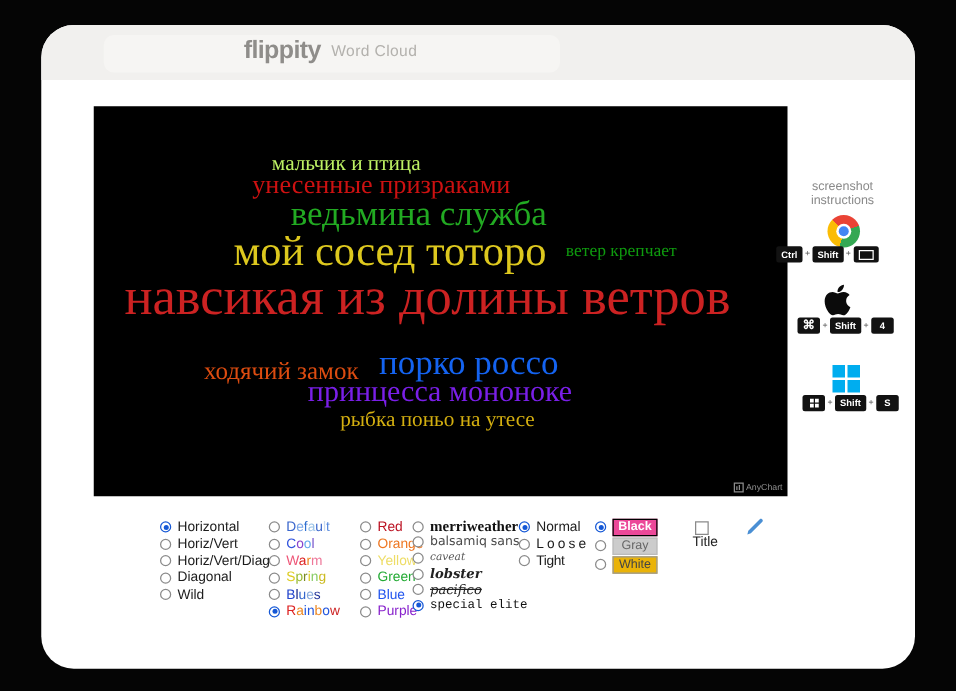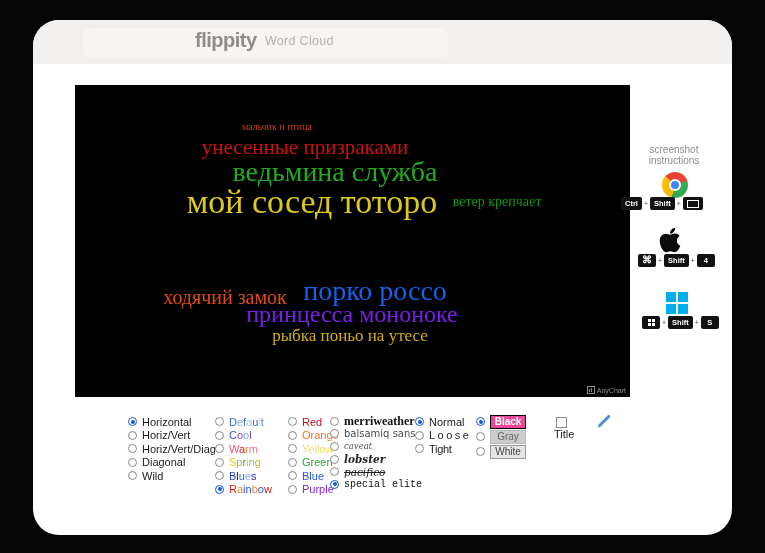--- a/index.html
+++ b/index.html
@@ -83,25 +83,26 @@
     <div class="header-tab"></div>
     <span class="logo">flippity</span>
     <span class="app-title">Word Cloud</span>
   </div>
 
   <div class="chart" id="wordcloud">
     <div class="watermark">
       <span class="wm-icon"></span>
       <span>AnyChart</span>
     </div>
-  <span class="cloud-word" style="left: 202px; top: 37px; font-size: 10px; color: #c2410c;">мальчик и птица</span>
+  <span class="cloud-word" style="left: 202px; top: 37px; font-size: 17px; color: #bef264;">мальчик и птица</span>
       <span class="cloud-word" style="left: 230px; top: 52px; font-size: 21px; color: rgb(204, 17, 17);">унесенные призраками</span>
       <span class="cloud-word" style="left: 260px; top: 73px; font-size: 28px; color: rgb(34, 170, 34);">ведьмина служба</span>
       <span class="cloud-word" style="left: 237px; top: 100px; font-size: 34px; color: rgb(221, 200, 30);">мой сосед тоторо</span>
       <span class="cloud-word" style="left: 422px; top: 110px; font-size: 14px; color: rgb(14, 154, 14);">ветер крепчает</span>
+      <span class="cloud-word" style="left: 267px; top: 132px; font-size: 42px; color: rgb(204, 34, 34);">навсикая из долины ветров</span>
       <span class="cloud-word" style="left: 150px; top: 202px; font-size: 20px; color: rgb(221, 76, 16);">ходячий замок</span>
       <span class="cloud-word" style="left: 277px; top: 217px; font-size: 24px; color: rgb(122, 31, 232);">принцесса мононоке</span>
       <span class="cloud-word" style="left: 300px; top: 192px; font-size: 28px; color: rgb(20, 99, 240);">порко россо</span>
       <span class="cloud-word" style="left: 275px; top: 242px; font-size: 17px; color: rgb(212, 175, 16);">рыбка поньо на утесе</span>
     </div>
 
   <div>
     <div class="sb-title">screenshot instructions</div>
 
     <div class="chrome-logo">
@@ -257,21 +258,21 @@
         <label class="opt">
           <span class="radio sel"></span>
           <span class="chip" style="background: #ec4899; color: rgb(255, 255, 255); border-color: rgb(0, 0, 0); font-weight: bold;">Black</span>
         </label>
         <label class="opt">
           <span class="radio"></span>
           <span class="chip" style="background: rgb(204, 204, 204); color: rgb(102, 102, 102); border-color: rgb(187, 187, 187);">Gray</span>
         </label>
         <label class="opt">
           <span class="radio"></span>
-          <span class="chip" style="background: #e5e5e5; color: rgb(68, 68, 68); border-color: rgb(153, 153, 153);">White</span>
+          <span class="chip" style="background: #eab308; color: rgb(68, 68, 68); border-color: rgb(153, 153, 153);">White</span>
         </label>
       </div>
 
     <label class="title-opt">
       <span class="checkbox"></span>
       <span>Title</span>
     </label>
 
     <span class="pencil">
       <svg width="15" height="15" viewBox="0 0 16 16">

